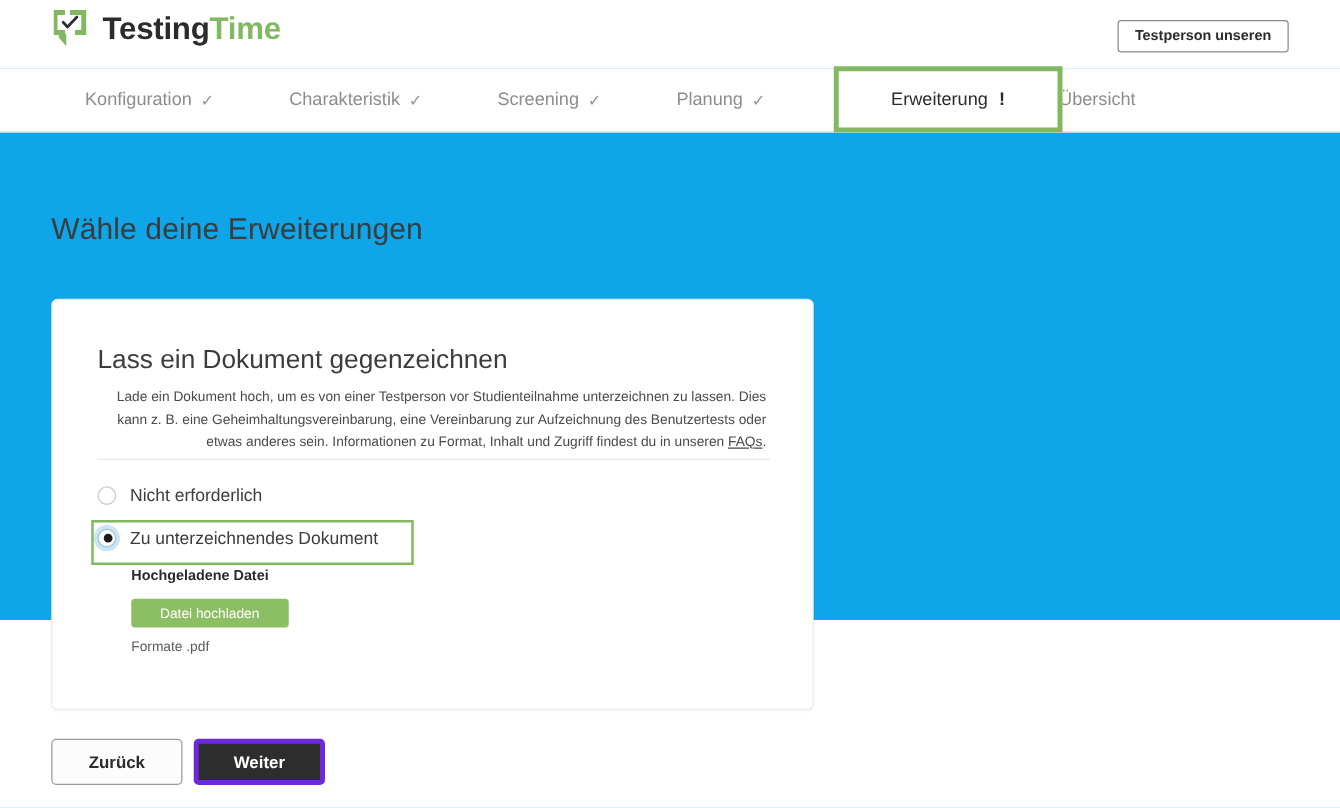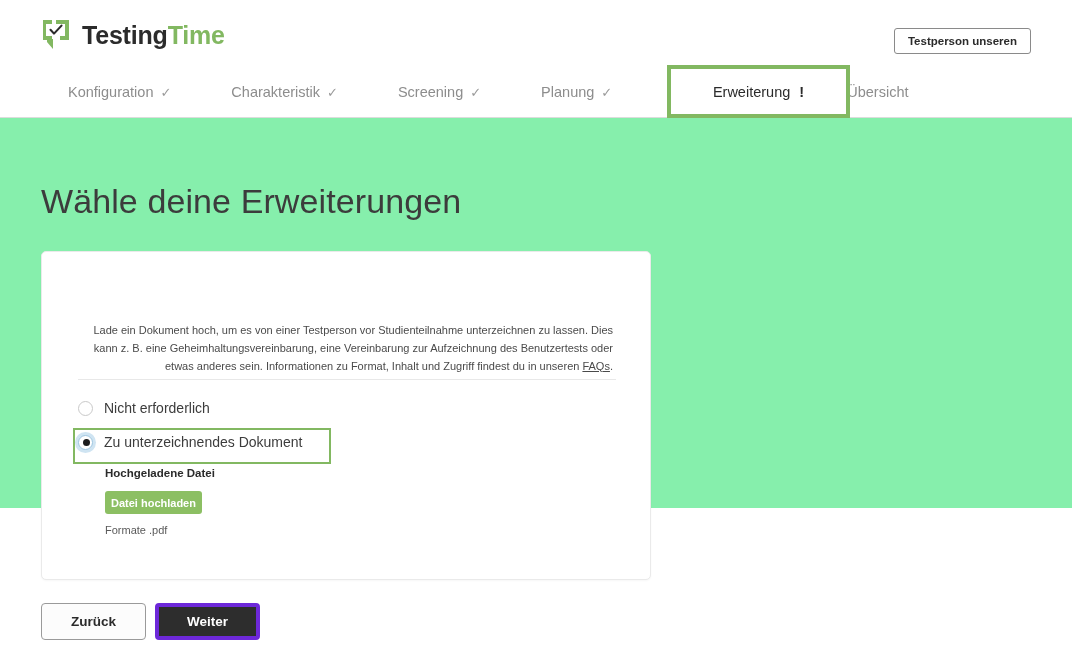--- a/index.html
+++ b/index.html
@@ -2,21 +2,21 @@
 <html><head>
 <meta charset="utf-8">
 <style>
   * { box-sizing: border-box; margin: 0; padding: 0; }
   html, body {
     width: 1072px; height: 646px;
     font-family: "Liberation Sans", sans-serif;
     background: #ffffff;
     overflow: hidden;
   }
-  .page { position: relative; width: 1072px; height: 496px; background: #86efac; margin-top: 12px; }
+  .page { position: relative; width: 1072px; height: 496px; background: #0ea5e9; }
 
   
   .header {
     position: absolute; left: 0; top: 0; width: 1072px; height: 55px;
     background: #ffffff;
     display: flex; align-items: center;
   }
   .logo-wrap {
     position: absolute; left: 40px; top: 6px;
     display: flex; align-items: center; gap: 10px;
@@ -68,21 +68,21 @@
     position: absolute; left: 667px; top: 53px; width: 183px; height: 53px;
     display: flex; align-items: center; justify-content: center;
     font-size: 14.5px; color: #2b2b2b; white-space: nowrap; gap: 9px;
     cursor: pointer;
   }
   .tab-highlight-label .bang { font-weight: bold; }
 
   
   .page-title {
     position: absolute; left: 41px; top: 170px;
-    font-size: 34px; font-weight: normal; color: #3c3c3c;
+    font-size: 24px; font-weight: normal; color: #3c3c3c;
     letter-spacing: 0.1px; white-space: nowrap;
   }
 
   .card {
     position: absolute; left: 41px; top: 239px;
     width: 610px; height: 329px;
     background: #ffffff; border: 1px solid #eaeaea; border-radius: 5px;
     box-shadow: 0 1px 2px rgba(0,0,0,0.035);
   }
   .card-title {
@@ -131,24 +131,24 @@
     border: 2px solid #82b861; background: transparent;
     pointer-events: none;
   }
 
   .upload-label {
     position: absolute; left: 63px; top: 215px;
     font-size: 11.5px; font-weight: bold; color: #2b2b2b; white-space: nowrap;
   }
   .upload-button {
     position: absolute; left: 63px; top: 239px;
-    height: 23px; padding: 0 6px;
+    height: 23px; padding: 0 23px;
     background: #8cbf63; border: none; border-radius: 3px;
     font-family: "Liberation Sans", sans-serif;
-    font-size: 11px; font-weight: bold; color: #ffffff;
+    font-size: 11px; font-weight: normal; color: #ffffff;
     display: flex; align-items: center; justify-content: center;
     white-space: nowrap; cursor: pointer;
   }
   .formats {
     position: absolute; left: 63px; top: 272px;
     font-size: 11px; color: #5a5a5a; white-space: nowrap;
   }
 
   
   .btn-back {
@@ -224,20 +224,21 @@
 
   <div class="tab-highlight"></div>
   <div class="tab-highlight-label">
     <span>Erweiterung</span>
     <span class="bang">!</span>
   </div>
 
   <div class="page-title">Wähle deine Erweiterungen</div>
 
   <div class="card">
+    <div class="card-title">Lass ein Dokument gegenzeichnen</div>
     <div class="card-desc"><span>Lade ein Dokument hoch, um es von einer Testperson vor Studienteilnahme unterzeichnen zu lassen. Dies kann z. B. eine Geheimhaltungsvereinbarung, eine Vereinbarung zur Aufzeichnung des Benutzertests oder etwas anderes sein. Informationen zu Format, Inhalt und Zugriff findest du in unseren </span><a>FAQs</a><span>.</span></div>
 
     <div class="divider"></div>
 
     <div class="radio-row r1">
       <span class="radio"></span>
       <span class="radio-label">Nicht erforderlich</span>
     </div>
 
     <div class="radio-row r2">

